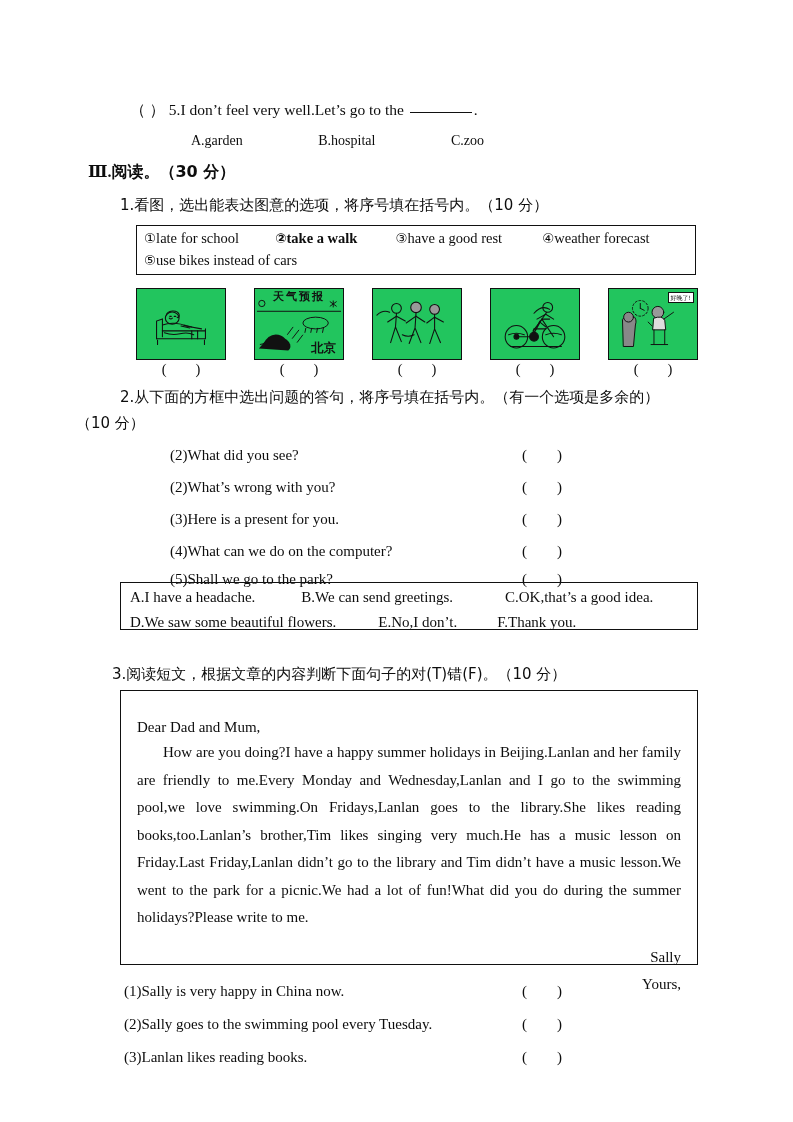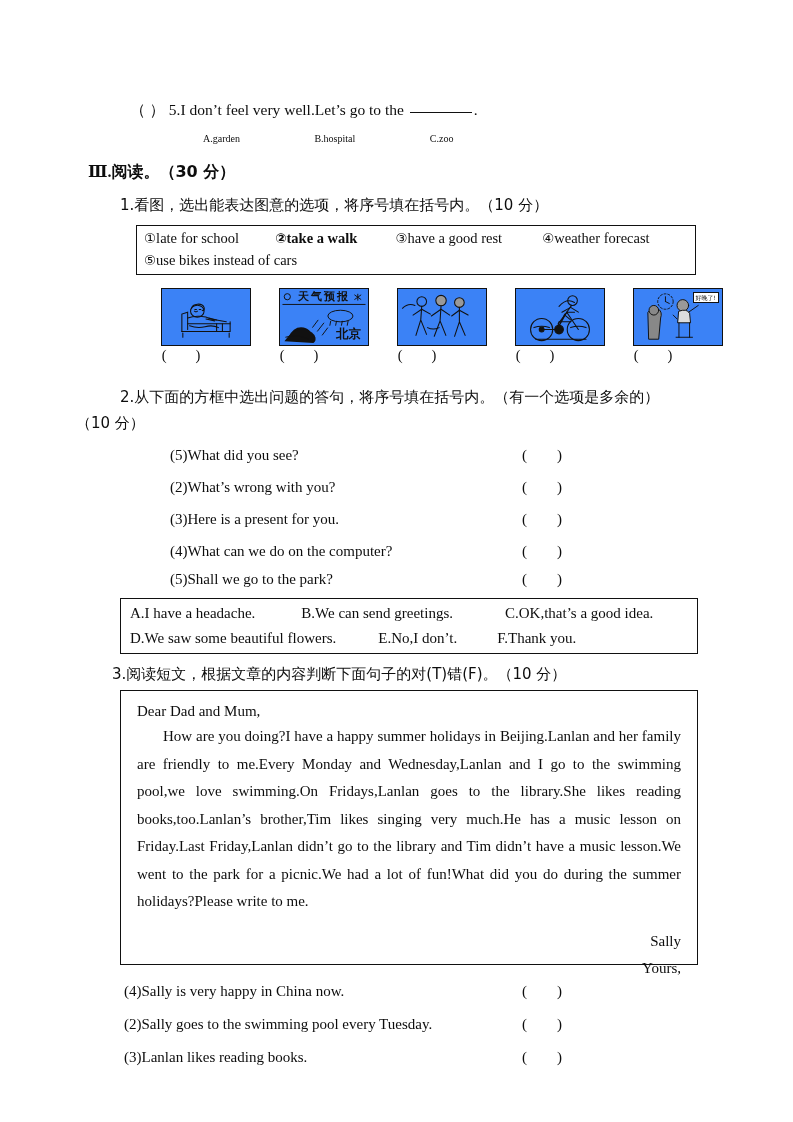--- a/index.html
+++ b/index.html
@@ -33,22 +33,22 @@
   }
   #q5-paren { letter-spacing: 0; }
   .blank-line {
     display: inline-block;
     width: 62px;
     border-bottom: 1.2px solid #111;
     vertical-align: 2px;
     margin: 0 2px;
   }
   #q5-options {
-    left: 203px; top: 133px;
-    font-size: 10px;
+    left: 191px; top: 133px;
+    font-size: 14px;
   }
   #q5-options .opt { display: inline-block; }
   #q5-opt-b { margin-left: 72px; }
   #q5-opt-c { margin-left: 72px; }
 
   
   #section-heading {
     left: 88px; top: 162px;
     font-size: 16px;
     font-weight: bold;
@@ -89,27 +89,26 @@
     position: absolute;
     left: 136px; top: 288px;
     width: 562px; height: 78px;
   }
   .pic-cell {
     position: absolute;
     top: 0;
     width: 90px;
   }
   .pic-frame {
-    width: 90px; height: 58px;
+    width: 90px; height: 72px;
     border: 1.4px solid #111;
     box-sizing: border-box;
     position: relative;
     overflow: hidden;
-    background: #3b82f6;
-    margin-left: 25px;
+    background: #22c55e;
   }
   .pic-paren {
     text-align: center;
     font-size: 14.5px;
     margin-top: 1px;
     white-space: pre;
   }
 
   
   .art { position: absolute; left: 0; top: 0; width: 100%; height: 100%; }
@@ -166,22 +165,22 @@
   }
   .qa-paren {
     position: absolute;
     left: 522px;
     font-size: 15px;
     white-space: pre;
   }
 
   #answers-box {
     position: absolute;
-    left: 120px; top: 598px;
-    width: 578px; height: 56px;
+    left: 120px; top: 582px;
+    width: 578px; height: 48px;
     border: 1.3px solid #111;
     box-sizing: border-box;
   }
   #answers-box .abrow {
     position: absolute;
     font-size: 15px;
     white-space: nowrap;
   }
   #ab-row1 { left: 9px; top: 6px; }
   #ab-row2 { left: 9px; top: 31px; }
@@ -199,21 +198,21 @@
   #passage-box {
     position: absolute;
     left: 120px; top: 690px;
     width: 578px; height: 275px;
     border: 1.3px solid #111;
     box-sizing: border-box;
     padding: 12px 16px 8px 16px;
   }
   #passage-salutation {
     font-size: 15px;
-    margin: 0 0 3px 0;
+    margin: 16px 0 3px 0;
   }
   #passage-body {
     font-size: 15px;
     line-height: 27.5px;
     text-align: justify;
     text-align-last: left;
     text-indent: 26px;
     margin: 0;
     hyphens: none;
   }
@@ -375,21 +374,21 @@
         <div class="bubble-text">好晚了!</div>
       </div>
       <div class="pic-paren">(        )</div>
     </div>
 
   </div>
 
   <div class="row" id="task2-prompt-1">2.从下面的方框中选出问题的答句，将序号填在括号内。（有一个选项是多余的）</div>
   <div class="row" id="task2-prompt-2">（10 分）</div>
 
-  <div class="qa-item" style="top:447px;">(5)What did you see?</div>
+  <div class="qa-item" style="top:447px;">(2)What did you see?</div>
   <div class="qa-paren" style="top:447px;">(        )</div>
 
   <div class="qa-item" style="top:479px;">(2)What’s wrong with you?</div>
   <div class="qa-paren" style="top:479px;">(        )</div>
 
   <div class="qa-item" style="top:511px;">(3)Here is a present for you.</div>
   <div class="qa-paren" style="top:511px;">(        )</div>
 
   <div class="qa-item" style="top:543px;">(4)What can we do on the computer?</div>
   <div class="qa-paren" style="top:543px;">(        )</div>
@@ -410,21 +409,21 @@
 
   <div id="passage-box">
     <p id="passage-salutation">Dear Dad and Mum,</p>
     <p id="passage-body">How are you doing?I have a happy summer holidays in Beijing.Lanlan and her family are friendly to me.Every Monday and Wednesday,Lanlan and I go to the swimming pool,we love swimming.On Fridays,Lanlan goes to the library.She likes reading books,too.Lanlan’s brother,Tim likes singing very much.He has a music lesson on Friday.Last Friday,Lanlan didn’t go to the library and Tim didn’t have a music lesson.We went to the park for a picnic.We had a lot of fun!What did you do during the summer holidays?Please write to me.</p>
     <div id="passage-signoff">
       <div>Sally</div>
       <div>Yours,</div>
     </div>
   </div>
 
-  <div class="tf-item" style="top:983px;">(4)Sally is very happy in China now.</div>
+  <div class="tf-item" style="top:983px;">(1)Sally is very happy in China now.</div>
   <div class="tf-paren" style="top:983px;">(        )</div>
 
   <div class="tf-item" style="top:1016px;">(2)Sally goes to the swimming pool every Tuesday.</div>
   <div class="tf-paren" style="top:1016px;">(        )</div>
 
   <div class="tf-item" style="top:1049px;">(3)Lanlan likes reading books.</div>
   <div class="tf-paren" style="top:1049px;">(        )</div>
 
 </div>
 

